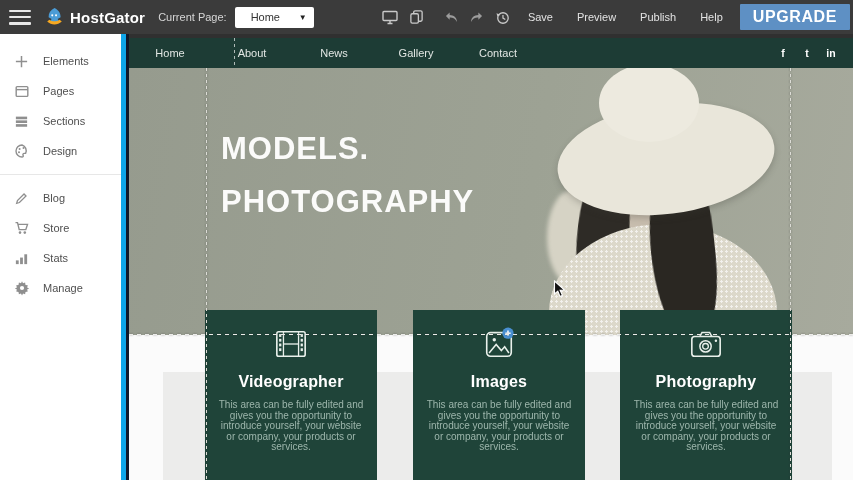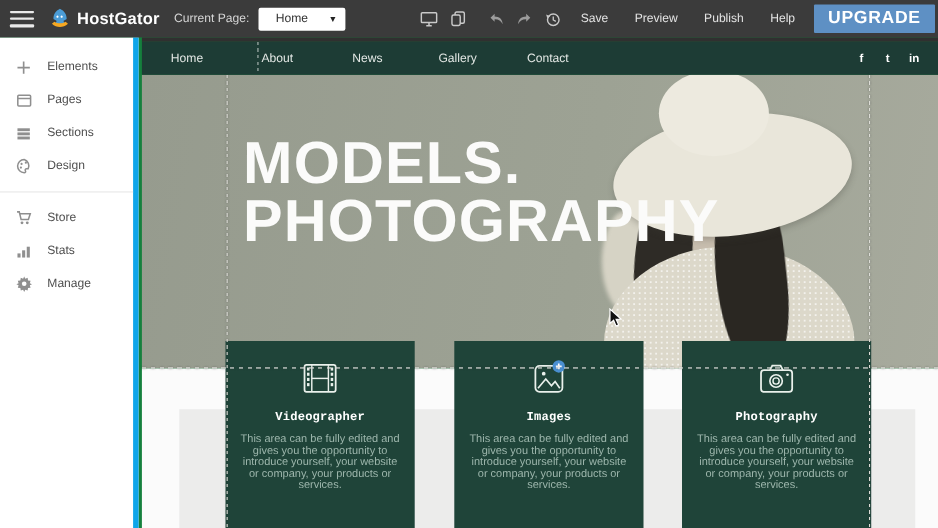--- a/index.html
+++ b/index.html
@@ -1,18 +1,18 @@
 <!DOCTYPE html>
 <html style="--c-toolbar: #3b3b3b; --c-upgrade: #5e90c4; --c-navgreen: #1d3c35; --c-cardgreen: #1f4439;"><head>
 <meta charset="utf-8">
 <style>
   * { margin:0; padding:0; box-sizing:border-box; }
   html,body { width:853px; height:480px; overflow:hidden; background:#fff;
               font-family:"Liberation Sans", sans-serif; }
-  #page { position:relative; width:853px; height:480px; background:#15803d; }
+  #page { position:relative; width:853px; height:480px; background:#0f172a; }
 
   
   .toolbar { position:absolute; left:0; top:0; width:853px; height:34px;
              background:var(--c-toolbar,#3b3b3b); display:flex; align-items:center; z-index:50; }
   .hamburger { width:22px; height:15px; margin-left:9px; display:flex; flex-direction:column;
                justify-content:space-between; cursor:pointer; }
   .hamburger span { display:block; height:2.6px; background:#e9e9e9; border-radius:1px; }
   .logo { display:flex; align-items:center; margin-left:13px; }
   .logo-text { color:#fff; font-size:15px; font-weight:bold; margin-left:5px; letter-spacing:.2px; }
   .cp-label { color:#d6d6d6; font-size:11px; margin-left:13px; }
@@ -39,21 +39,21 @@
   
   .canvas-topstrip { position:absolute; left:129px; top:34px; width:724px; height:4px; background:#303030; z-index:5; }
   .site-nav { position:absolute; left:129px; top:38px; width:724px; height:30px;
               background:var(--c-navgreen,#1d3c35); display:flex; align-items:center; z-index:5; }
   .nav-item { width:82px; text-align:center; font-size:11px; color:#e2e7e4; cursor:pointer; }
   .nav-social { margin-left:auto; display:flex; align-items:center; margin-right:10px; }
   .soc { color:#fff; font-size:10.5px; font-weight:bold; width:24px; text-align:center; cursor:pointer; }
 
   .hero { position:absolute; left:129px; top:68px; width:724px; height:267px; overflow:hidden;
           background:linear-gradient(100deg,#969b8e 0%, #9da294 55%, #a7aa9d 100%); z-index:1; cursor:default; }
-  .hero-title { position:absolute; left:92px; top:54px; color:#fbfbfa; font-size:54px; font-weight:bold;
+  .hero-title { position:absolute; left:92px; top:54px; color:#fbfbfa; font-size:31px; font-weight:bold;
                 line-height:53px; letter-spacing:1px; z-index:6; }
   
   .ph { position:absolute; }
   .dots { background-image:radial-gradient(circle,#8e9287 0 1.1px, transparent 1.35px); background-size:6px 6px; }
   .pillow { left:418px; top:122px; width:50px; height:95px; background:#d6d3c5; border-radius:50%; filter:blur(2px); }
   .face { left:497px; top:100px; width:44px; height:72px; background:#c7bdae; border-radius:45%; }
   .lips { left:509px; top:117px; width:17px; height:5px; background:#4c403a; border-radius:40%; filter:blur(.5px); }
   .dress { left:420px; top:156px; width:228px; height:130px; background:#dcd8ca;
            border-radius:55% 55% 0 0 / 75% 75% 0 0;
            background-image:radial-gradient(circle,rgba(255,255,255,.65) 0 1px, transparent 1.2px); background-size:5px 5px; }
@@ -68,21 +68,21 @@
   .hat-crown { left:470px; top:-4px; width:100px; height:78px; background:#edeadf; border-radius:50%; }
 
   .below { position:absolute; left:129px; top:335px; width:724px; height:145px; background:#fbfbfb; z-index:1; }
   .below-inner { position:absolute; left:34px; top:37px; width:669px; height:108px; background:#ececeb; }
 
   
   .card { position:absolute; top:310px; width:172px; height:170px; background:var(--c-cardgreen,#1f4439);
           z-index:10; text-align:center; cursor:pointer; }
   .card-1 { left:205px; } .card-2 { left:413px; } .card-3 { left:620px; }
   .card svg.cicon { margin-top:17px; overflow:visible; }
-  .card-title { color:#fff; font-size:11px; font-weight:600; margin-top:8px; letter-spacing:.2px;font-family:Liberation Mono, monospace; }
+  .card-title { color:#fff; font-size:16px; font-weight:600; margin-top:8px; letter-spacing:.2px; }
   .card-body { color:#9db6ac; font-size:10px; line-height:10.5px; margin-top:9px; padding:0 13px; }
 
   
   .dash-h { position:absolute; left:129px; top:334px; width:724px; height:1px; z-index:20;
             background:repeating-linear-gradient(90deg,#ededea 0 4px, transparent 4px 8px);
             filter:drop-shadow(0 0 1px rgba(40,40,40,.55)); }
   .dash-v { position:absolute; top:68px; width:1px; height:412px; z-index:20;
             background:repeating-linear-gradient(180deg,#dcdcd6 0 3px, transparent 3px 6px);
             filter:drop-shadow(0 0 1px rgba(40,40,40,.55)); }
   .dash-v.v1 { left:206px; } .dash-v.v2 { left:790px; }
@@ -187,20 +187,28 @@
         <svg width="16" height="16" viewBox="0 0 16 16">
           <path d="M8 2 a6 6 0 1 0 0 12 c1.2 0 1.6-.8 1.1-1.7 -.5-.9 0-1.9 1.1-1.9 h1.4 A6 6 0 0 0 8 2Z" fill="none" stroke="#8f8f8f" stroke-width="1.4"></path>
           <circle cx="5.6" cy="6" r="1" fill="#8f8f8f"></circle>
             <circle cx="9.5" cy="4.9" r="1" fill="#8f8f8f"></circle>
             <circle cx="5" cy="9.3" r="1" fill="#8f8f8f"></circle>
         </svg>
       </span>
       <span class="sb-label">Design</span>
     </div>
     <div class="sb-divider"></div>
+    <div class="sb-item">
+      <span class="sb-ico">
+        <svg width="15" height="15" viewBox="0 0 16 16">
+            <path d="M2.8 13.2 l.9-3 7-7 2.1 2.1 -7 7 Z" fill="none" stroke="#8f8f8f" stroke-width="1.4"></path>
+          </svg>
+      </span>
+      <span class="sb-label">Blog</span>
+    </div>
     <div class="sb-item">
       <span class="sb-ico">
         <svg width="16" height="16" viewBox="0 0 16 16">
             <path d="M1.5 2.6h2l1.7 7h6.6l1.7-5.2H4.3" fill="none" stroke="#8f8f8f" stroke-width="1.4"></path>
             <circle cx="6" cy="12.6" r="1.3" fill="#8f8f8f"></circle>
             <circle cx="10.8" cy="12.6" r="1.3" fill="#8f8f8f"></circle>
           </svg>
       </span>
       <span class="sb-label">Store</span>
     </div>

